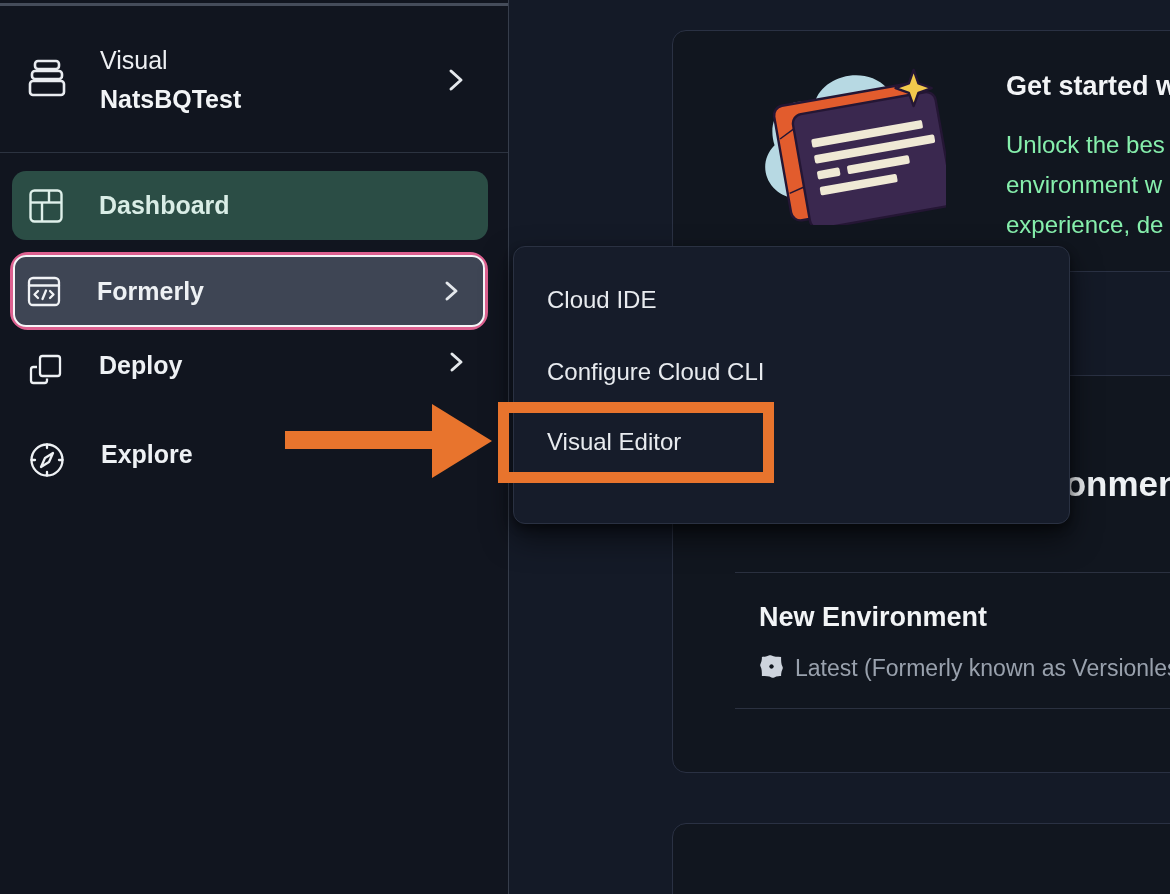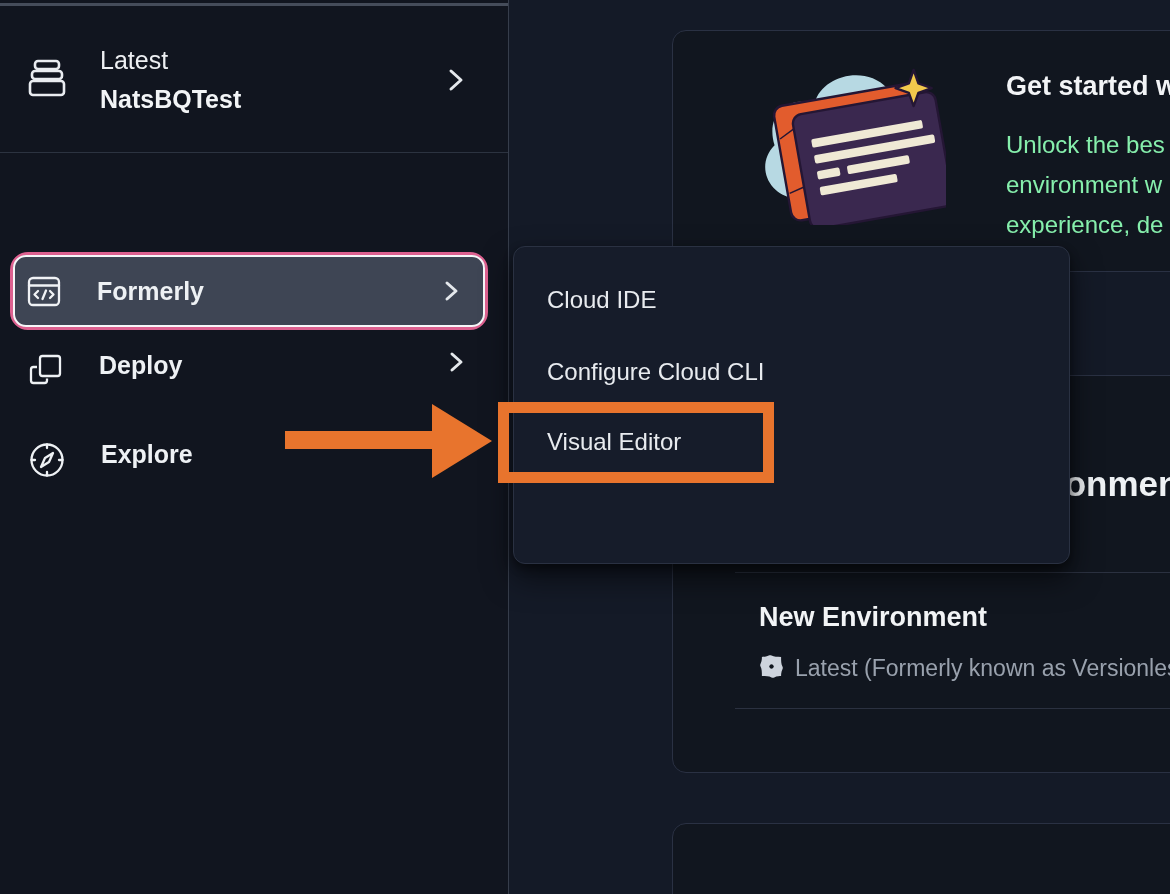--- a/index.html
+++ b/index.html
@@ -28,21 +28,21 @@
     border:3px solid #dd6190;border-radius:18px;box-sizing:border-box;cursor:pointer;}
   .row-develop{width:100%;height:100%;border:2px solid #f6f7f9;border-radius:13px;
     background:#3e4554;box-sizing:border-box;display:flex;align-items:center;
     padding-left:10px;padding-right:24px;}
   .row-develop .nav-label{margin-left:34px;}
   .row-plain{position:absolute;left:12px;width:476px;height:62px;display:flex;
     align-items:flex-start;padding-left:15px;padding-right:24px;box-sizing:border-box;cursor:pointer;}
   .row-plain .nav-label{margin-left:34px;}
   .push{margin-left:auto;}
   
-  .flyout{position:absolute;left:513px;top:246px;width:557px;height:318px;
+  .flyout{position:absolute;left:513px;top:246px;width:557px;height:278px;
     background:#161c2a;border:1px solid #2a3142;border-radius:12px;box-sizing:border-box;
     box-shadow:0 14px 30px rgba(0,0,0,.55),0 4px 10px rgba(0,0,0,.4);z-index:20;}
   .flyout-item{position:absolute;left:33px;height:36px;font-size:24px;color:#e8ebef;
     white-space:nowrap;cursor:pointer;}
   
   .annot-box{position:absolute;left:498px;top:402px;width:276px;height:81px;
     border:11px solid #e8742d;box-sizing:border-box;z-index:30;}
   .annot-arrow-shaft{position:absolute;left:285px;top:431px;width:152px;height:18px;
     background:#e8742d;z-index:30;}
   .annot-arrow-head{position:absolute;left:432px;top:404px;width:0;height:0;
@@ -126,31 +126,42 @@
     <div class="top-rule"></div>
 
     <div class="proj-row">
       <span class="proj-icon">
         <svg width="42" height="44" viewBox="0 0 42 44" fill="none" stroke="#e9ecf0" stroke-width="2.6" stroke-linejoin="round">
           <rect x="9" y="5" width="24" height="8" rx="3"></rect>
           <rect x="6" y="15" width="30" height="8" rx="3"></rect>
           <rect x="4" y="25" width="34" height="14" rx="3"></rect>
         </svg>
       </span>
-      <span class="proj-label">Latest</span>
+      <span class="proj-label">Visual</span>
       <span class="proj-name">NatsBQTest</span>
       <span class="chev" style="left:448px;top:32px">
         <svg width="16" height="24" viewBox="0 0 16 24" fill="none" stroke="#e4e8ec" stroke-width="3" stroke-linecap="round" stroke-linejoin="round">
           <path d="M3,3 L13,12 L3,21"></path>
         </svg>
       </span>
     </div>
 
     <div class="divider-h"></div>
 
+    <div class="row-dashboard">
+      <span>
+        <svg width="38" height="38" viewBox="0 0 38 38" fill="none" stroke="#dff0ea" stroke-width="2.4" stroke-linejoin="round">
+          <rect x="3.5" y="3.5" width="31" height="31" rx="4"></rect>
+          <line x1="3.5" y1="15.5" x2="34.5" y2="15.5"></line>
+          <line x1="22" y1="3.5" x2="22" y2="15.5"></line>
+          <line x1="15" y1="15.5" x2="15" y2="34.5"></line>
+        </svg>
+      </span>
+      <span class="nav-label">Dashboard</span>
+    </div>
 
     <div class="row-develop-ring">
       <div class="row-develop">
         <span>
           <svg width="38" height="38" viewBox="0 0 38 38" fill="none" stroke="#f0f2f5" stroke-width="2.3" stroke-linecap="round" stroke-linejoin="round">
             <rect x="4" y="6" width="30" height="27" rx="4"></rect>
             <line x1="4" y1="13.5" x2="34" y2="13.5"></line>
             <path d="M13,19 L9.5,22.5 L13,26"></path>
             <path d="M25,19 L28.5,22.5 L25,26"></path>
             <line x1="17.5" y1="27" x2="21" y2="18.5"></line>

